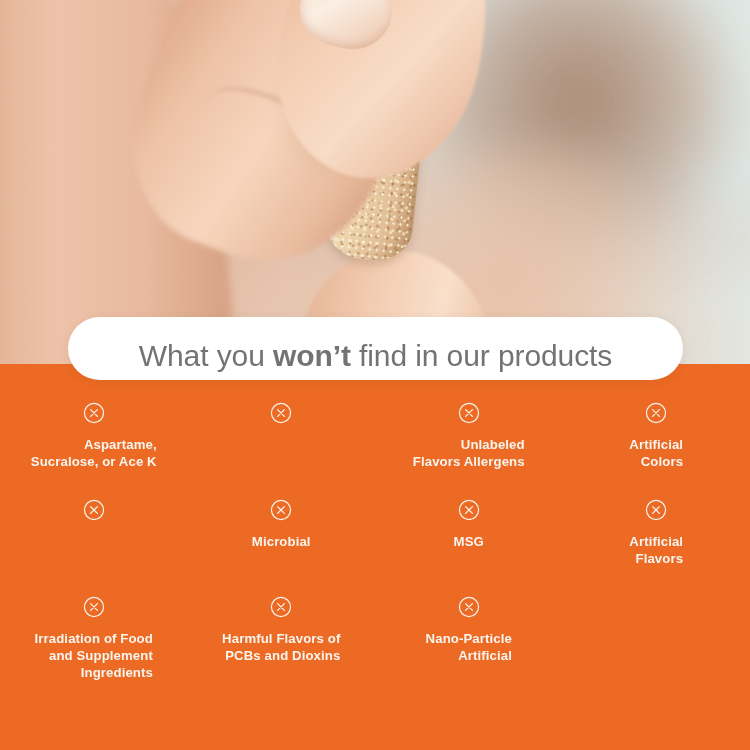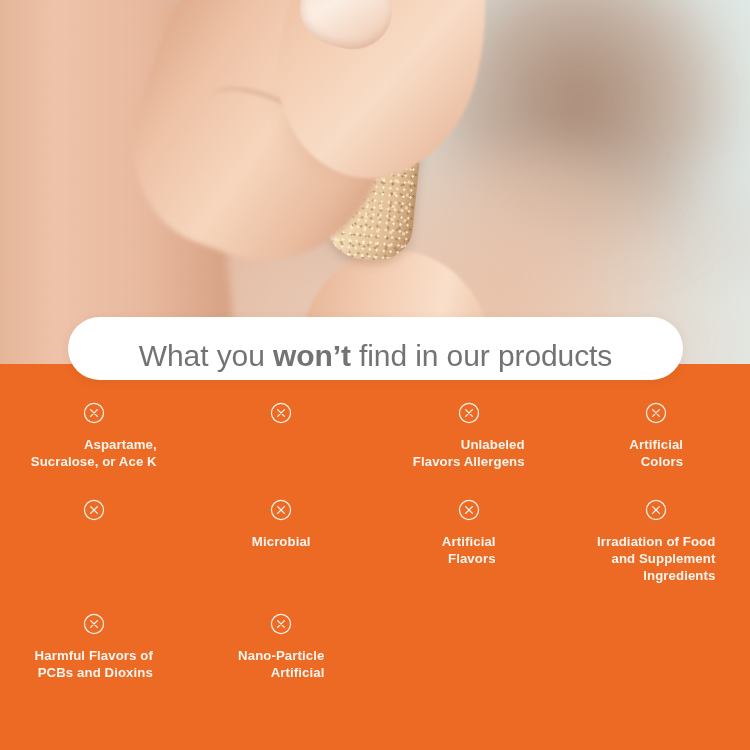--- a/index.html
+++ b/index.html
@@ -345,20 +345,27 @@
             <circle cx="12" cy="12" r="10.4" fill="none" stroke="#F8F4EE" stroke-width="1.3"></circle>
             <path d="M8.3 8.3 L15.7 15.7 M15.7 8.3 L8.3 15.7" fill="none" stroke="#F8F4EE" stroke-width="1.45" stroke-linecap="round"></path>
           </svg>
           <div class="cell-label">Microbial</div>
         </div>
         <div class="cell">
           <svg class="x-icon" viewBox="0 0 24 24">
             <circle cx="12" cy="12" r="10.4" fill="none" stroke="#F8F4EE" stroke-width="1.3"></circle>
             <path d="M8.3 8.3 L15.7 15.7 M15.7 8.3 L8.3 15.7" fill="none" stroke="#F8F4EE" stroke-width="1.45" stroke-linecap="round"></path>
           </svg>
+          <div class="cell-label">MSG</div>
+        </div>
+        <div class="cell">
+          <svg class="x-icon" viewBox="0 0 24 24">
+            <circle cx="12" cy="12" r="10.4" fill="none" stroke="#F8F4EE" stroke-width="1.3"></circle>
+            <path d="M8.3 8.3 L15.7 15.7 M15.7 8.3 L8.3 15.7" fill="none" stroke="#F8F4EE" stroke-width="1.45" stroke-linecap="round"></path>
+          </svg>
           <div class="cell-label">Artificial
 Flavors</div>
         </div>
         <div class="cell">
           <svg class="x-icon" viewBox="0 0 24 24">
             <circle cx="12" cy="12" r="10.4" fill="none" stroke="#F8F4EE" stroke-width="1.3"></circle>
             <path d="M8.3 8.3 L15.7 15.7 M15.7 8.3 L8.3 15.7" fill="none" stroke="#F8F4EE" stroke-width="1.45" stroke-linecap="round"></path>
           </svg>
           <div class="cell-label">Irradiation of Food
 and Supplement

